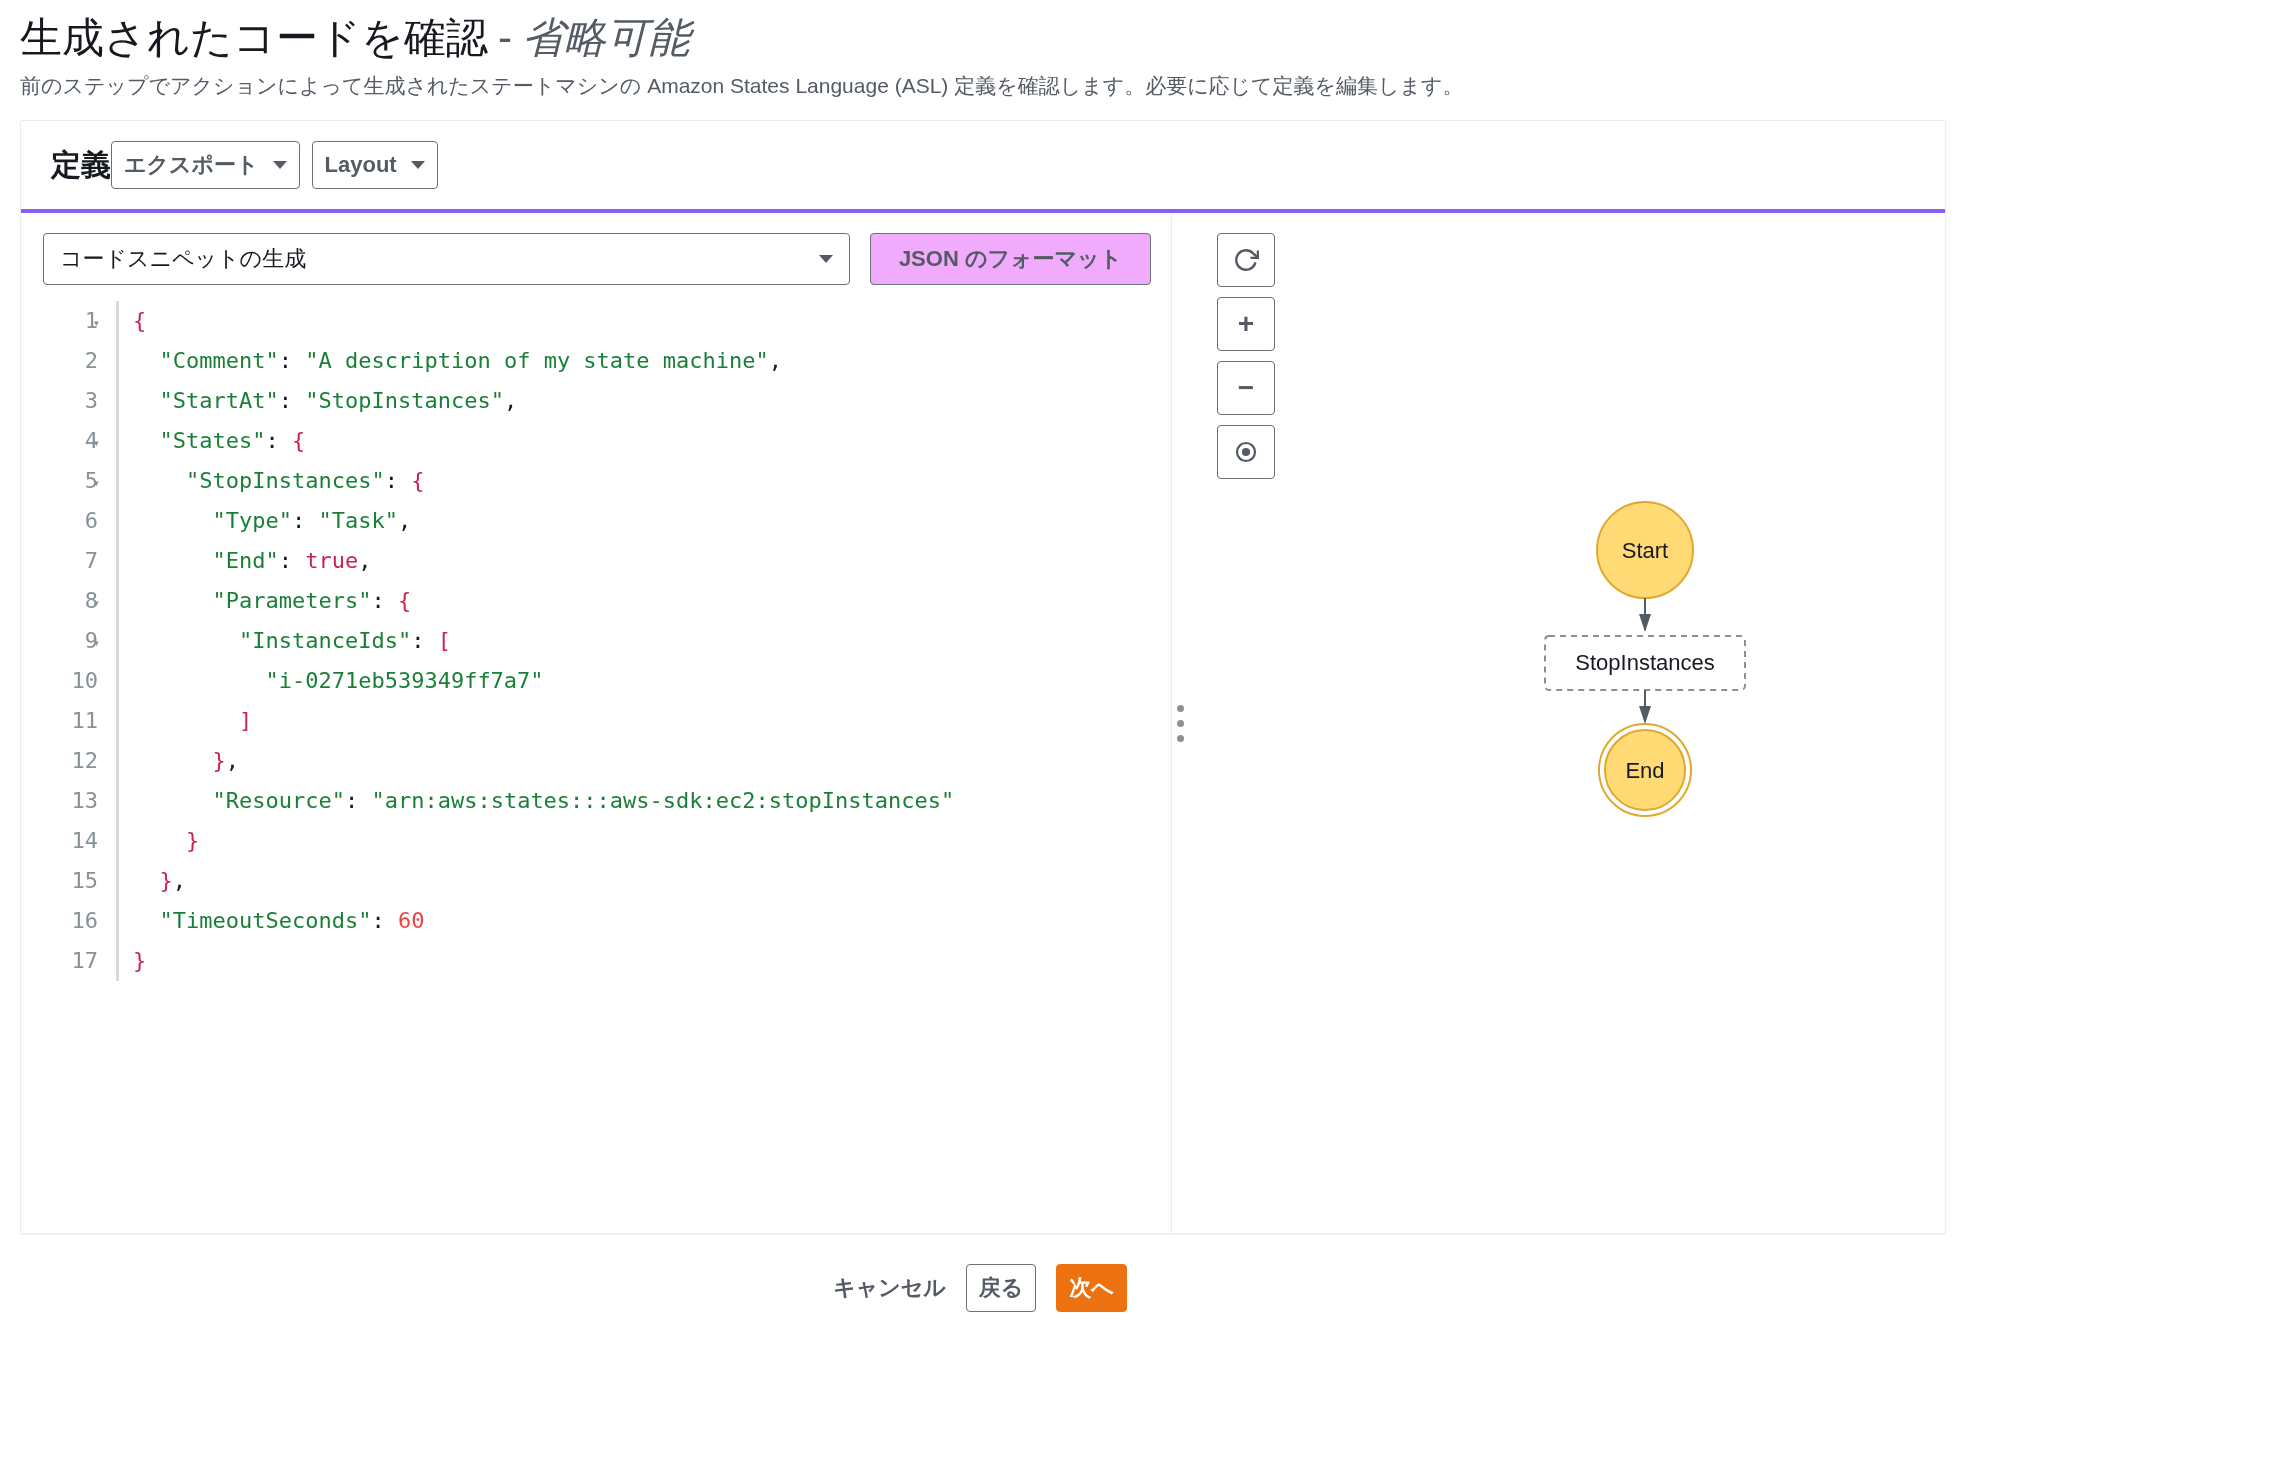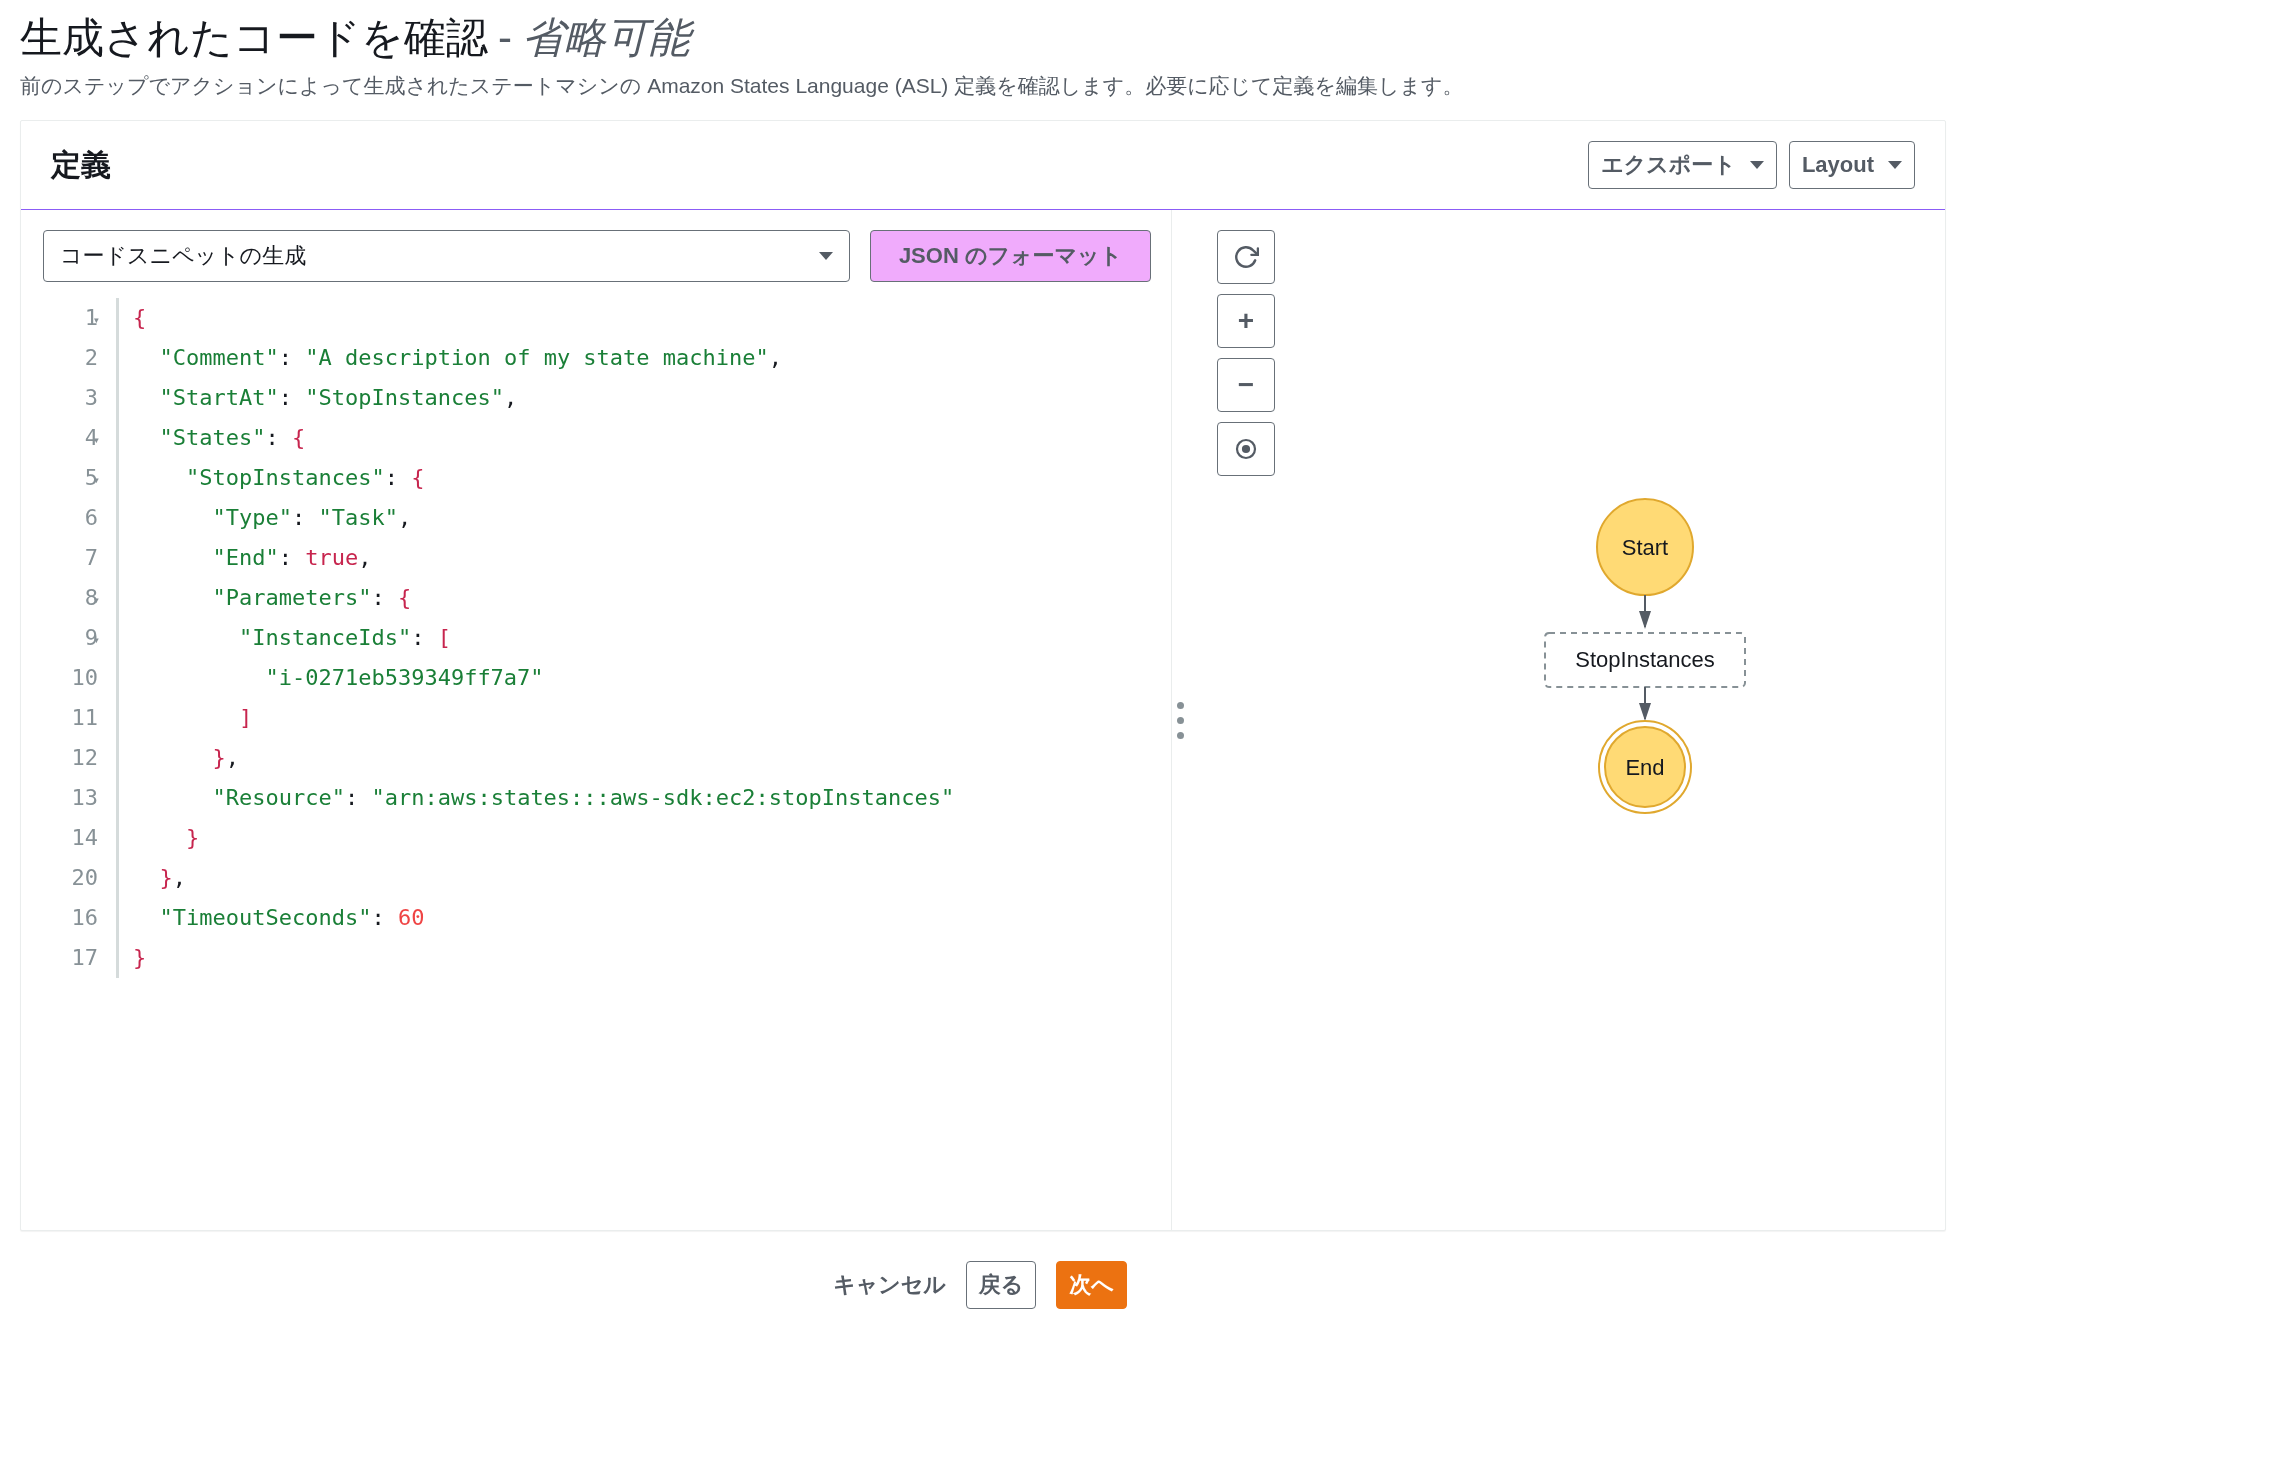--- a/index.html
+++ b/index.html
@@ -19,23 +19,23 @@
 
   .panel {
     border: 1px solid #eaeded;
     border-radius: 2px;
     background: #fff;
     box-shadow: 0 1px 1px rgba(0,0,0,0.05);
   }
   .panel-header {
     display: flex;
     align-items: center;
-    justify-content: space-between;
+    justify-content: flex-start;
     padding: 20px 30px;
-    border-bottom: 1px solid #8b5cf6;
+    border-bottom: 4px solid #8b5cf6;
   }
   .panel-title { font-size: 30px; font-weight: 700; }
   .panel-header-actions { display: flex; gap: 12px; }
 
   .btn {
     display: inline-flex;
     align-items: center;
     gap: 10px;
     padding: 8px 12px;
     border: 1.5px solid #687078;
@@ -234,21 +234,21 @@
               <span class="ln fold">5</span>
               <span class="ln">6</span>
               <span class="ln">7</span>
               <span class="ln fold">8</span>
               <span class="ln fold">9</span>
               <span class="ln">10</span>
               <span class="ln">11</span>
               <span class="ln">12</span>
               <span class="ln">13</span>
               <span class="ln">14</span>
-              <span class="ln">20</span>
+              <span class="ln">15</span>
               <span class="ln">16</span>
               <span class="ln">17</span>
             </div>
           <div class="code-lines" id="code-lines"><span class="line"><span class="tok-brace">{</span></span><span class="line">  <span class="tok-key">"Comment"</span><span class="tok-punct">: </span><span class="tok-str">"A description of my state machine"</span><span class="tok-punct">,</span></span><span class="line">  <span class="tok-key">"StartAt"</span><span class="tok-punct">: </span><span class="tok-str">"StopInstances"</span><span class="tok-punct">,</span></span><span class="line">  <span class="tok-key">"States"</span><span class="tok-punct">: </span><span class="tok-brace">{</span></span><span class="line">    <span class="tok-key">"StopInstances"</span><span class="tok-punct">: </span><span class="tok-brace">{</span></span><span class="line">      <span class="tok-key">"Type"</span><span class="tok-punct">: </span><span class="tok-str">"Task"</span><span class="tok-punct">,</span></span><span class="line">      <span class="tok-key">"End"</span><span class="tok-punct">: </span><span class="tok-bool">true</span><span class="tok-punct">,</span></span><span class="line">      <span class="tok-key">"Parameters"</span><span class="tok-punct">: </span><span class="tok-brace">{</span></span><span class="line">        <span class="tok-key">"InstanceIds"</span><span class="tok-punct">: </span><span class="tok-brace">[</span></span><span class="line">          <span class="tok-str">"i-0271eb539349ff7a7"</span></span><span class="line">        <span class="tok-brace">]</span></span><span class="line">      <span class="tok-brace">}</span><span class="tok-punct">,</span></span><span class="line">      <span class="tok-key">"Resource"</span><span class="tok-punct">: </span><span class="tok-str">"arn:aws:states:::aws-sdk:ec2:stopInstances"</span></span><span class="line">    <span class="tok-brace">}</span></span><span class="line">  <span class="tok-brace">}</span><span class="tok-punct">,</span></span><span class="line">  <span class="tok-key">"TimeoutSeconds"</span><span class="tok-punct">: </span><span class="tok-num">60</span></span><span class="line"><span class="tok-brace">}</span></span></div>
         </div>
       </div>
 
       <div class="divider">
         <div class="grip">
           <div class="dot"></div>

